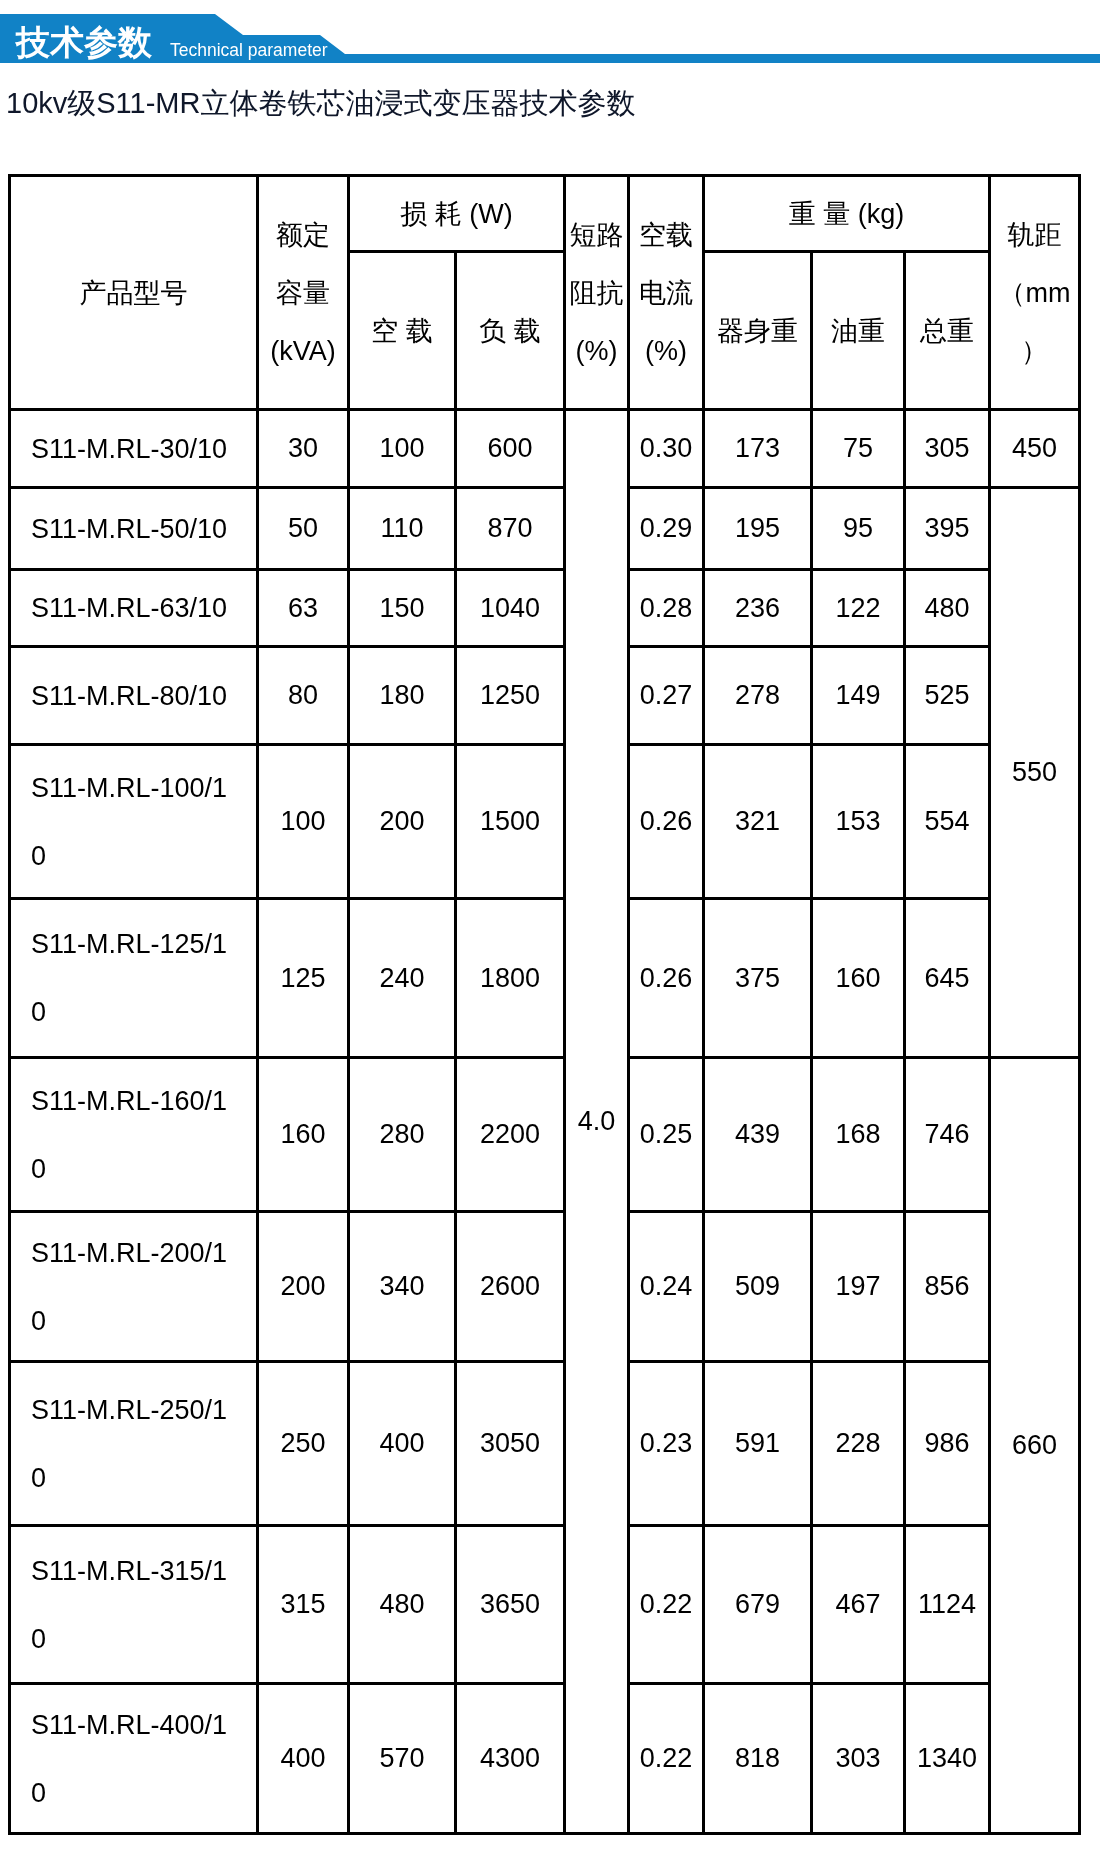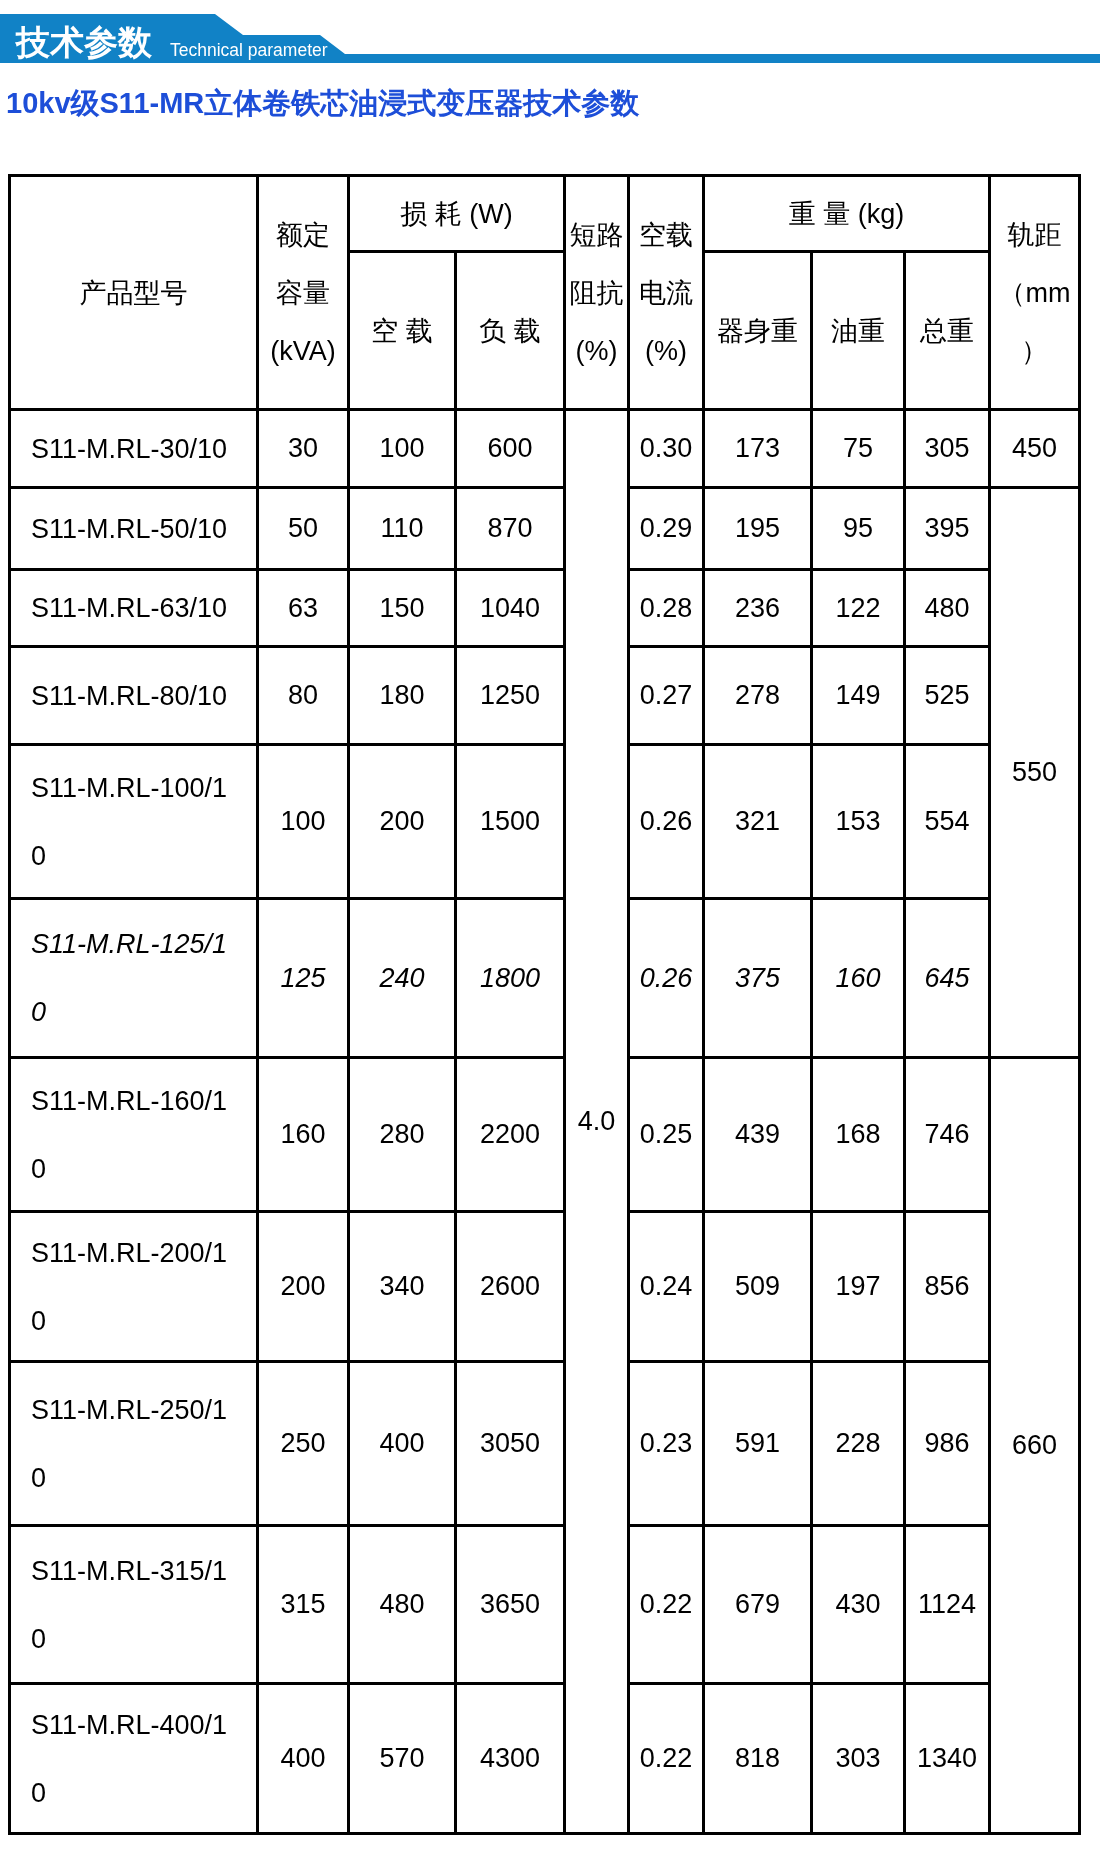--- a/index.html
+++ b/index.html
@@ -9,23 +9,22 @@
     font-family:"Liberation Sans", sans-serif;
     color:#000;
     position:relative;
     overflow:hidden;
   }
   
   .banner { position:absolute; top:0; left:0; width:1100px; height:70px; }
   
   .page-title {
     position:absolute; top:84px; left:6px;
-    font-size:29px; line-height:38px; color:#1d4ed8;
+    font-size:29px; line-height:38px; color:#0f172a;
     white-space:nowrap;
-    font-weight:bold;
   }
   
   .spec-table {
     position:absolute; top:174px; left:8px;
     border-collapse:collapse; table-layout:fixed;
     width:1070px;
   }
   .spec-table td {
     border:3px solid #000;
     text-align:center; vertical-align:middle;
@@ -38,21 +37,21 @@
     display:flex; flex-direction:column; justify-content:space-around;
     height:174px;
   }
   .hdr-stack span { display:block; line-height:30px; }
   
   tbody tr { height:154px; }
   tbody tr:nth-child(1) { height:78px; }
   tbody tr:nth-child(2) { height:82px; }
   tbody tr:nth-child(3) { height:77px; }
   tbody tr:nth-child(4) { height:98px; }
-  tbody tr:nth-child(6) { height:159px;font-style:italic; }
+  tbody tr:nth-child(6) { height:159px; }
   tbody tr:nth-child(8) { height:150px; }
   tbody tr:nth-child(9) { height:164px; }
   tbody tr:nth-child(10) { height:158px; }
   tbody tr:nth-child(11) { height:150px;margin-top:31px; }
   td.c-model {
     padding:0 20px;
     word-break:break-all;
     line-height:68px;
     text-align:left;
   }
@@ -219,21 +218,21 @@
         <td class="c-num">228</td>
         <td class="c-num">986</td>
       </tr>
       <tr>
         <td class="c-model">S11-M.RL-315/10</td>
         <td class="c-num">315</td>
         <td class="c-num">480</td>
         <td class="c-num">3650</td>
         <td class="c-num">0.22</td>
         <td class="c-num">679</td>
-        <td class="c-num">430</td>
+        <td class="c-num">467</td>
         <td class="c-num">1124</td>
       </tr>
       <tr>
         <td class="c-model">S11-M.RL-400/10</td>
         <td class="c-num">400</td>
         <td class="c-num">570</td>
         <td class="c-num">4300</td>
         <td class="c-num">0.22</td>
         <td class="c-num">818</td>
         <td class="c-num">303</td>

